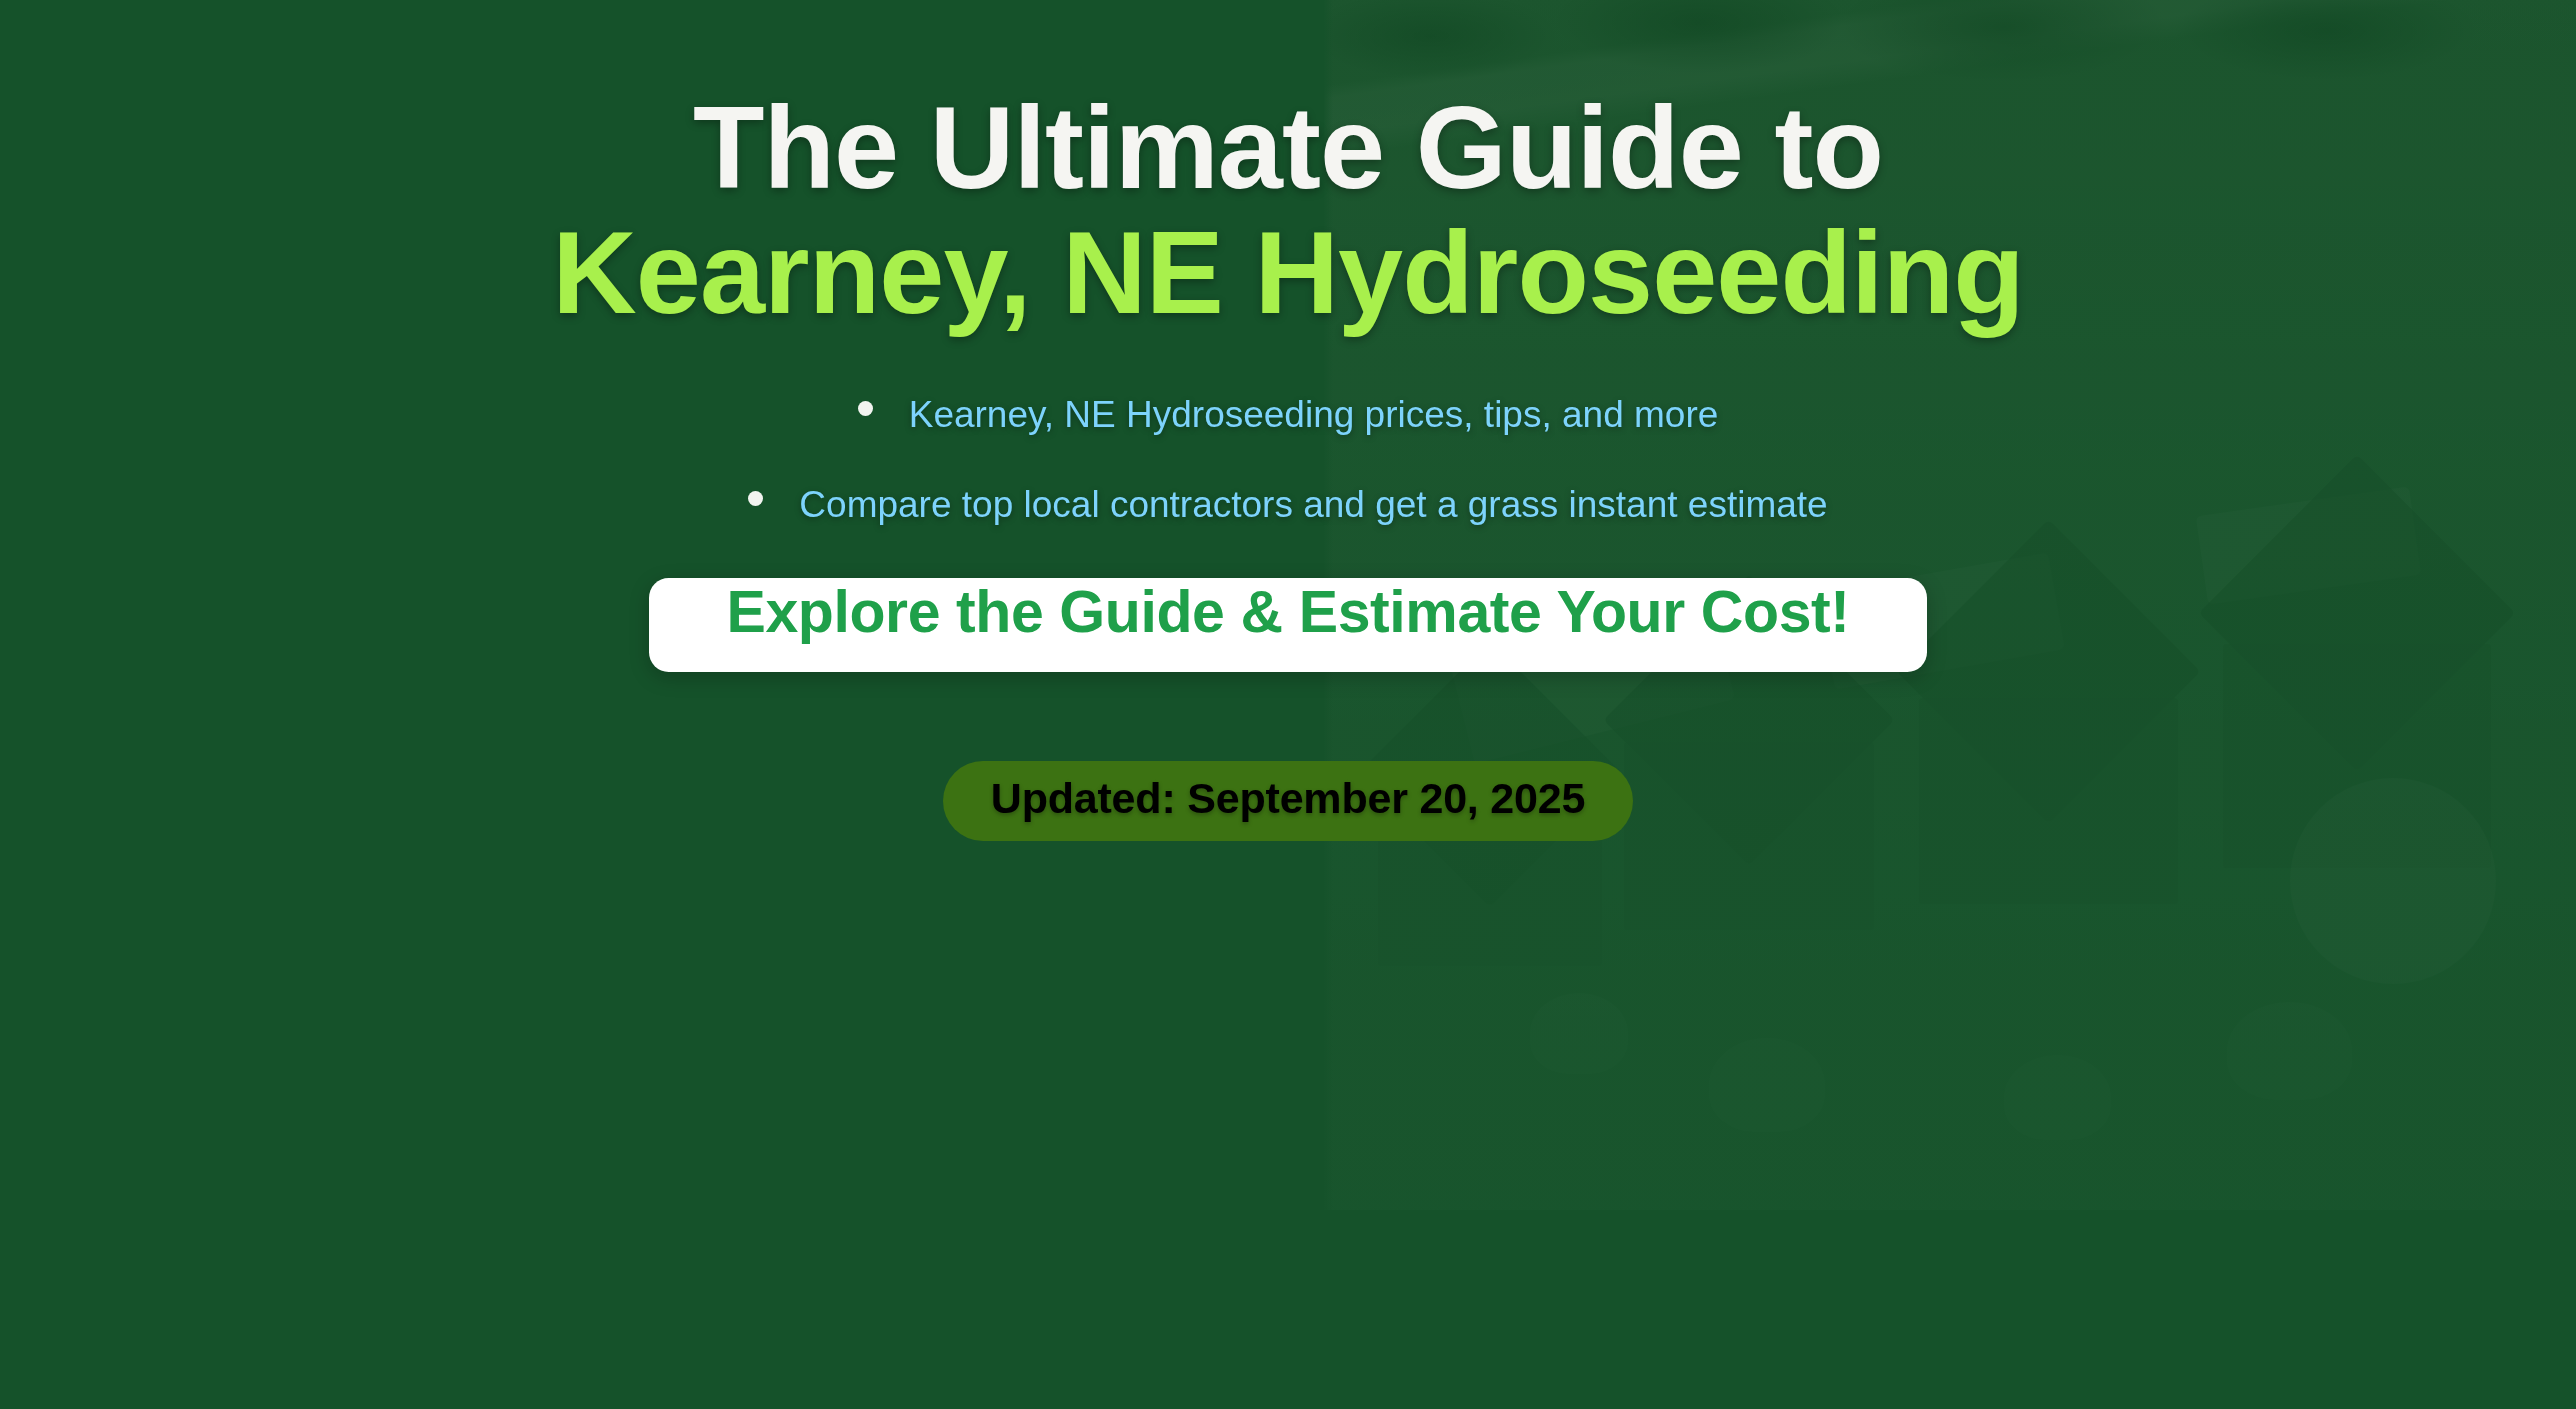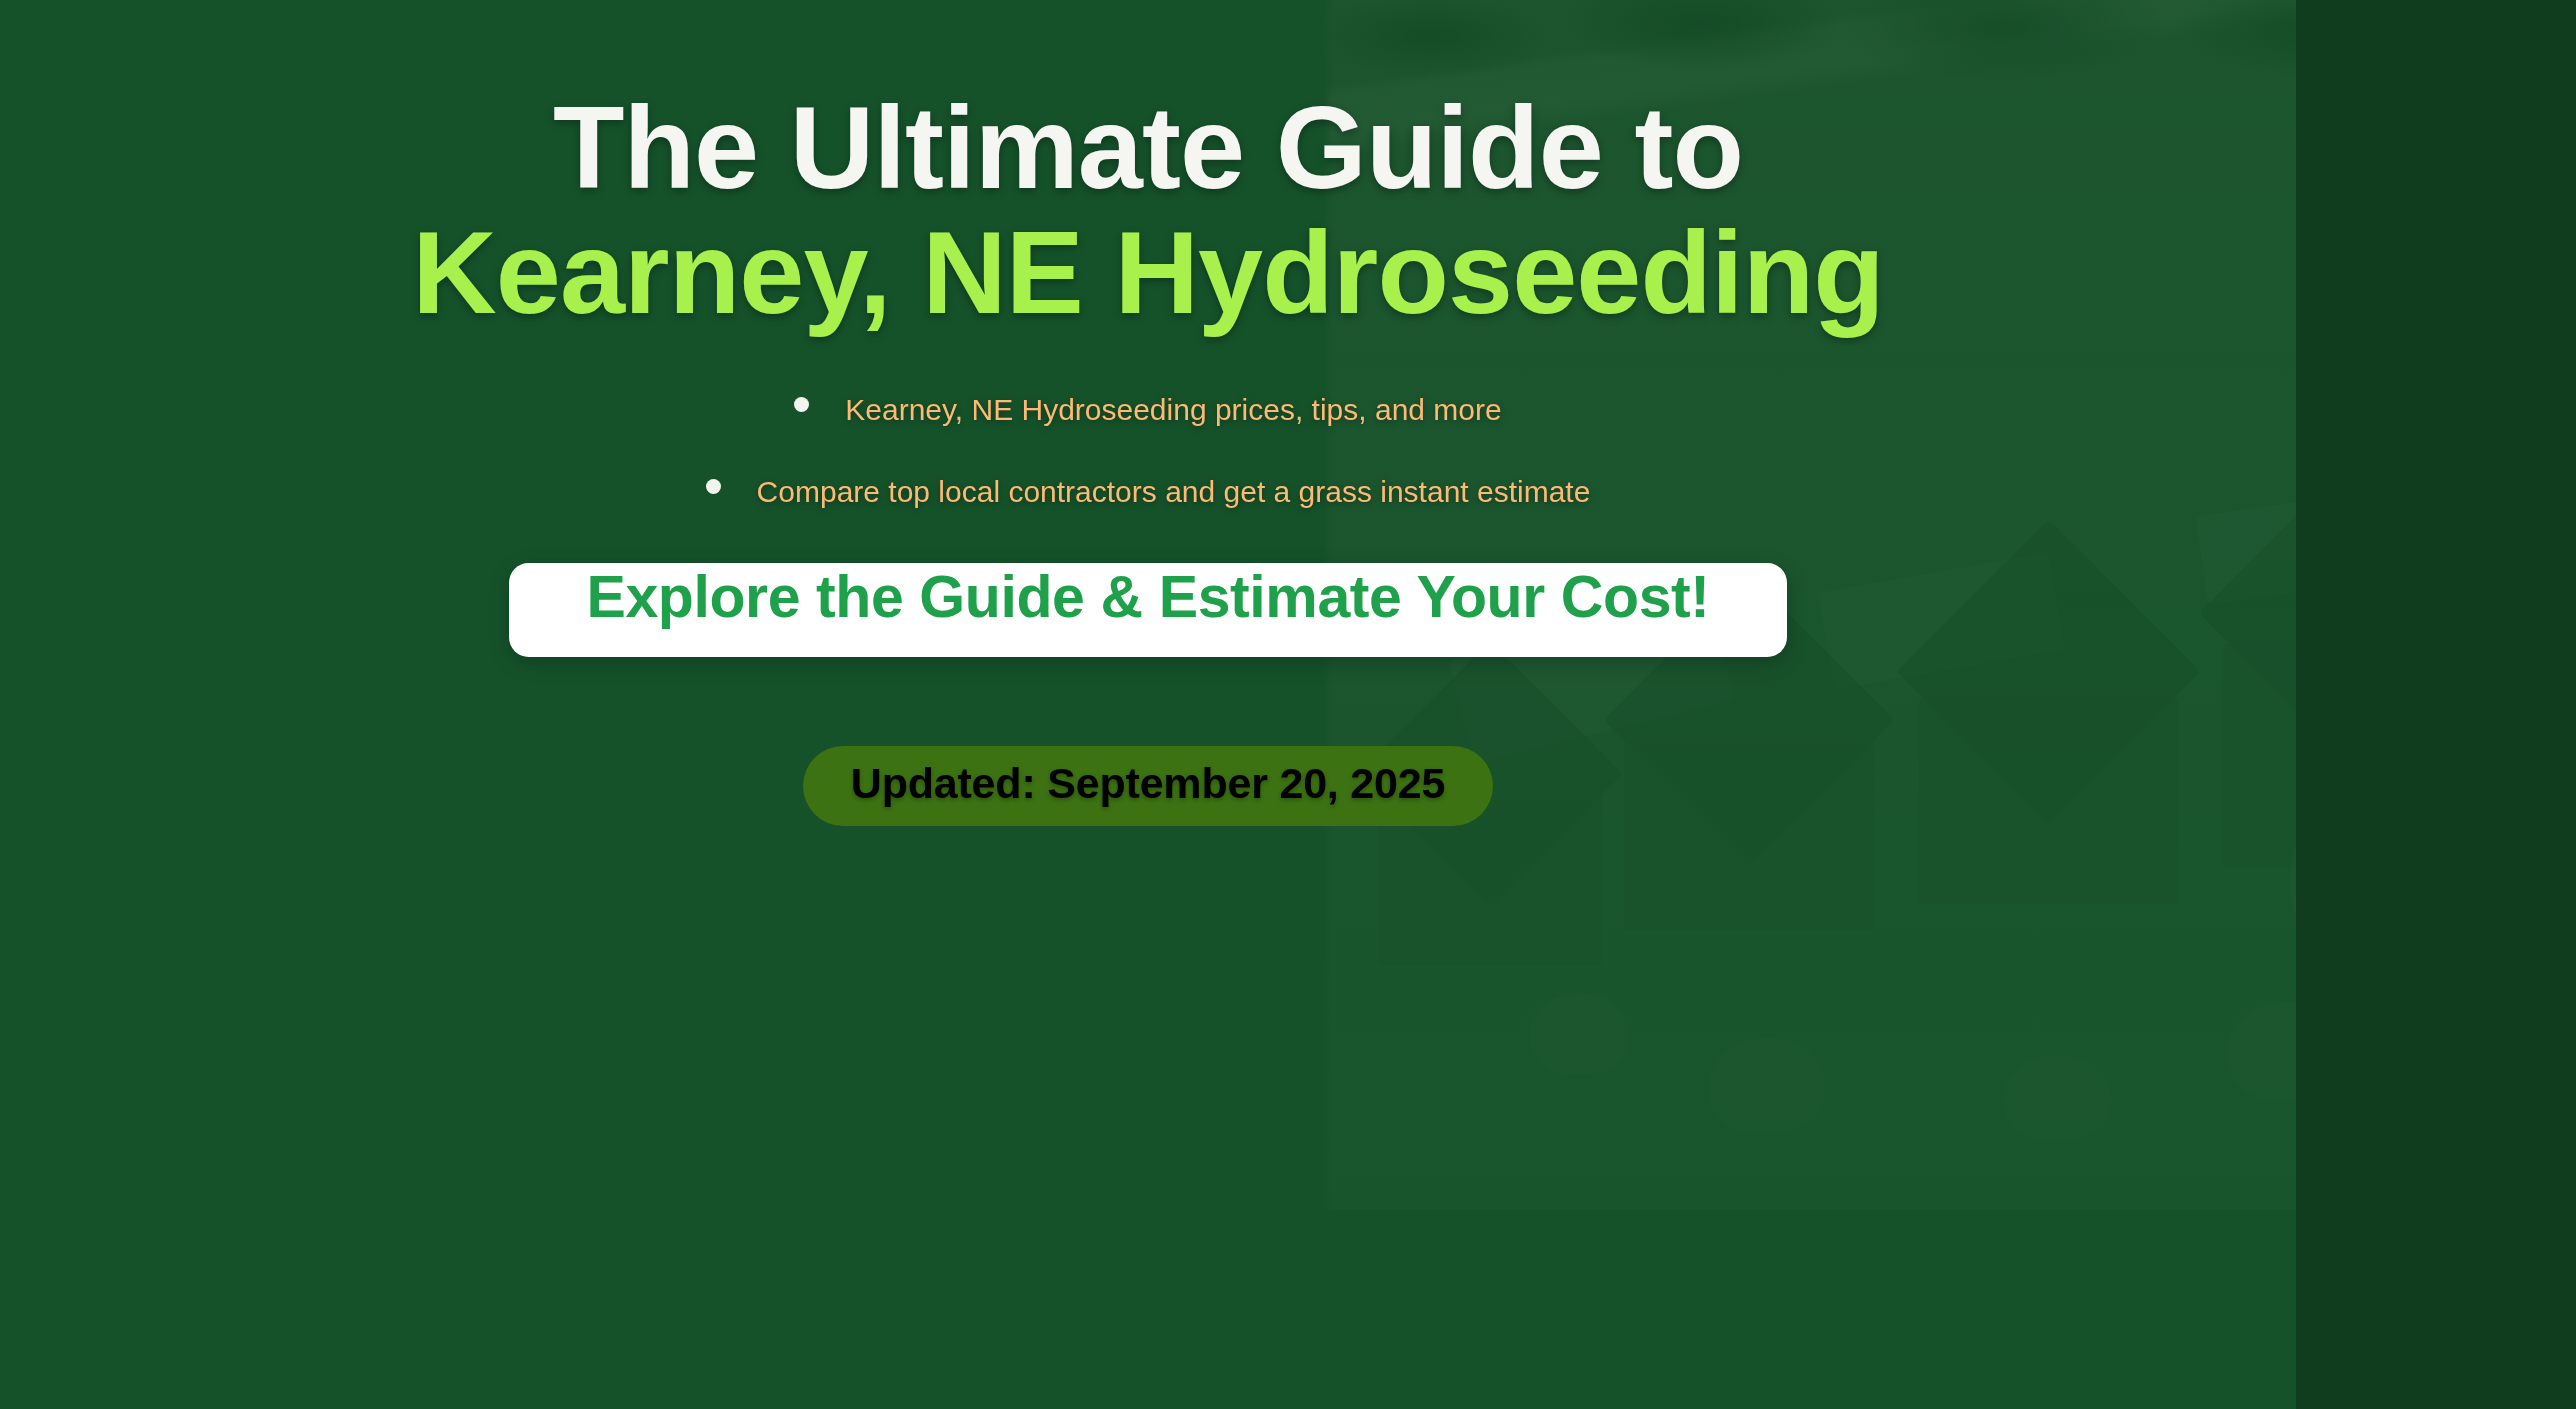--- a/index.html
+++ b/index.html
@@ -4,21 +4,21 @@
 <style>
   html, body {
     margin: 0;
     padding: 0;
     background: #0f3d1e;
   }
   * { box-sizing: border-box; }
 
   .hero {
     position: relative;
-    width: 2296px;
+    width: 2576px;
     height: 1410px;
     overflow: hidden;
     background: #15522A;
     font-family: "Liberation Sans", sans-serif;
   }
 
   
   .bg-photo {
     position: absolute;
     left: 1324px;
@@ -121,22 +121,22 @@
   .bullets {
     list-style: none;
     margin: 61px 0 0 0;
     padding: 0;
     width: 2576px;
     text-align: center;
   }
   .bullets li {
     position: relative;
     display: block;
-    font-size: 30px;
-    color: #fdba74;
+    font-size: 37px;
+    color: #7dd3fc;
     line-height: 1.0;
     margin-bottom: 50px;
     text-shadow: 0 1.8px 6.3px rgba(0,0,0,.35);
   }
   .bullets li .bullet-dot {
     display: inline-block;
     width: 15px;
     height: 15px;
     border-radius: 50%;
     background: #F2F4F0;

